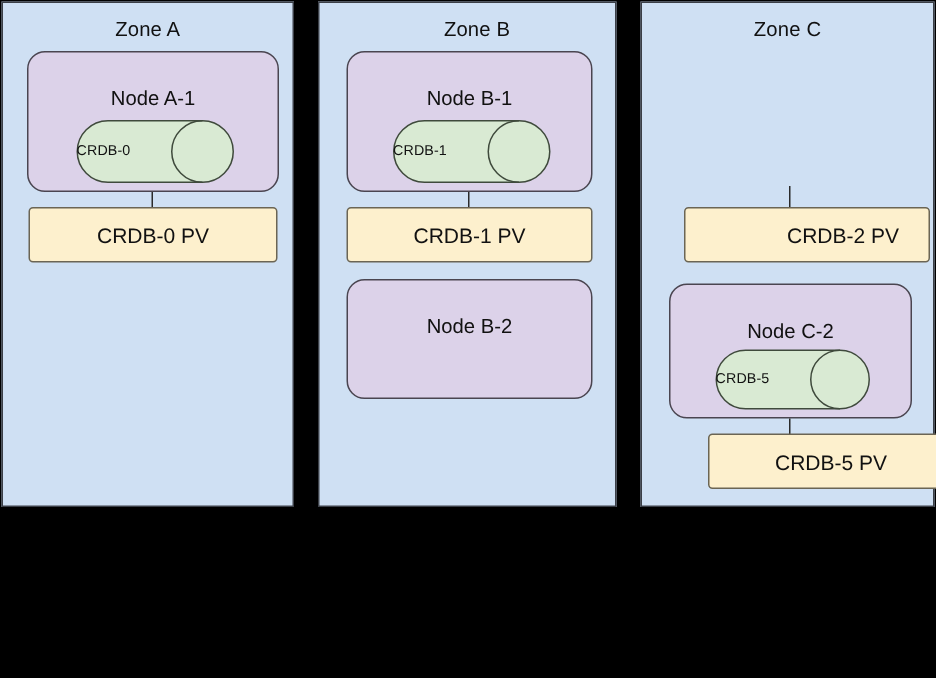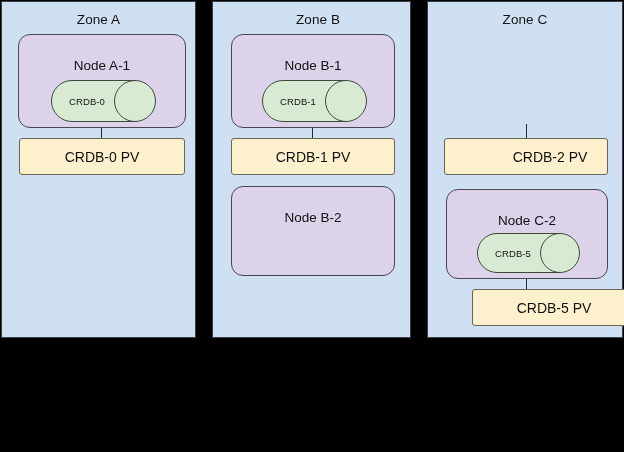--- a/index.html
+++ b/index.html
@@ -62,21 +62,20 @@
     display: block;
     width: 100%;
     height: 100%;
     overflow: visible;
   }
   .cyl-label {
     position: absolute;
     left: 0;
     top: 50%;
     transform: translateY(-50%);
-    text-align: center;
     font-size: 9.5px;
     color: #111111;
     letter-spacing: 0.1px;
     pointer-events: none;
   }
   .pv {
     position: absolute;
     background: #fdf0cd;
     border: 1px solid #6b6554;
     border-radius: 3px;
@@ -134,32 +133,32 @@
         <div class="cyl-label" style="width:72px;">CRDB-1</div>
       </div>
     </div>
 
     <div class="connector" style="left:99px; top:126px; height:11px;"></div>
 
     <div class="pv" style="left:18px; top:136px; width:164px; height:37px;">
       <span class="pv-label">CRDB-1 PV</span>
     </div>
 
-    <div class="node" style="left:18px; top:184px; width:164px; height:90px;padding-left:16px;">
+    <div class="node" style="left:18px; top:184px; width:164px; height:80px;padding-left:16px;">
       <div class="node-title">Node B-2</div>
     </div>
   </div>
 
   <div class="zone" style="left:427px; top:1px; width:196px; height:337px;">
     <div class="zone-title" style="top:10px;">Zone C</div>
 
 
     <div class="connector" style="left:98px; top:122px; height:14px;"></div>
 
-    <div class="pv" style="left:16px; top:136px; width:164px; height:37px;padding-left:48px;">
+    <div class="pv" style="left:28px; top:136px; width:164px; height:37px;padding-left:48px;">
       <span class="pv-label">CRDB-2 PV</span>
     </div>
 
     <div class="node" style="left:18px; top:187px; width:162px; height:90px;">
       <div class="node-title">Node C-2</div>
       <div class="cyl" style="left:30px; top:43px; width:103px; height:40px;">
         <svg viewBox="0 0 103 40" preserveAspectRatio="none">
           <path d="M 20 0.5 L 83 0.5 A 19.5 19.5 0 0 1 83 39.5 L 20 39.5 A 19.5 19.5 0 0 1 20 0.5 Z" fill="#d9ead3" stroke="#3f4a3c" stroke-width="1"></path>
           <path d="M 83 0.5 A 19.5 19.5 0 0 0 83 39.5" fill="none" stroke="#3f4a3c" stroke-width="1"></path>
         </svg>

